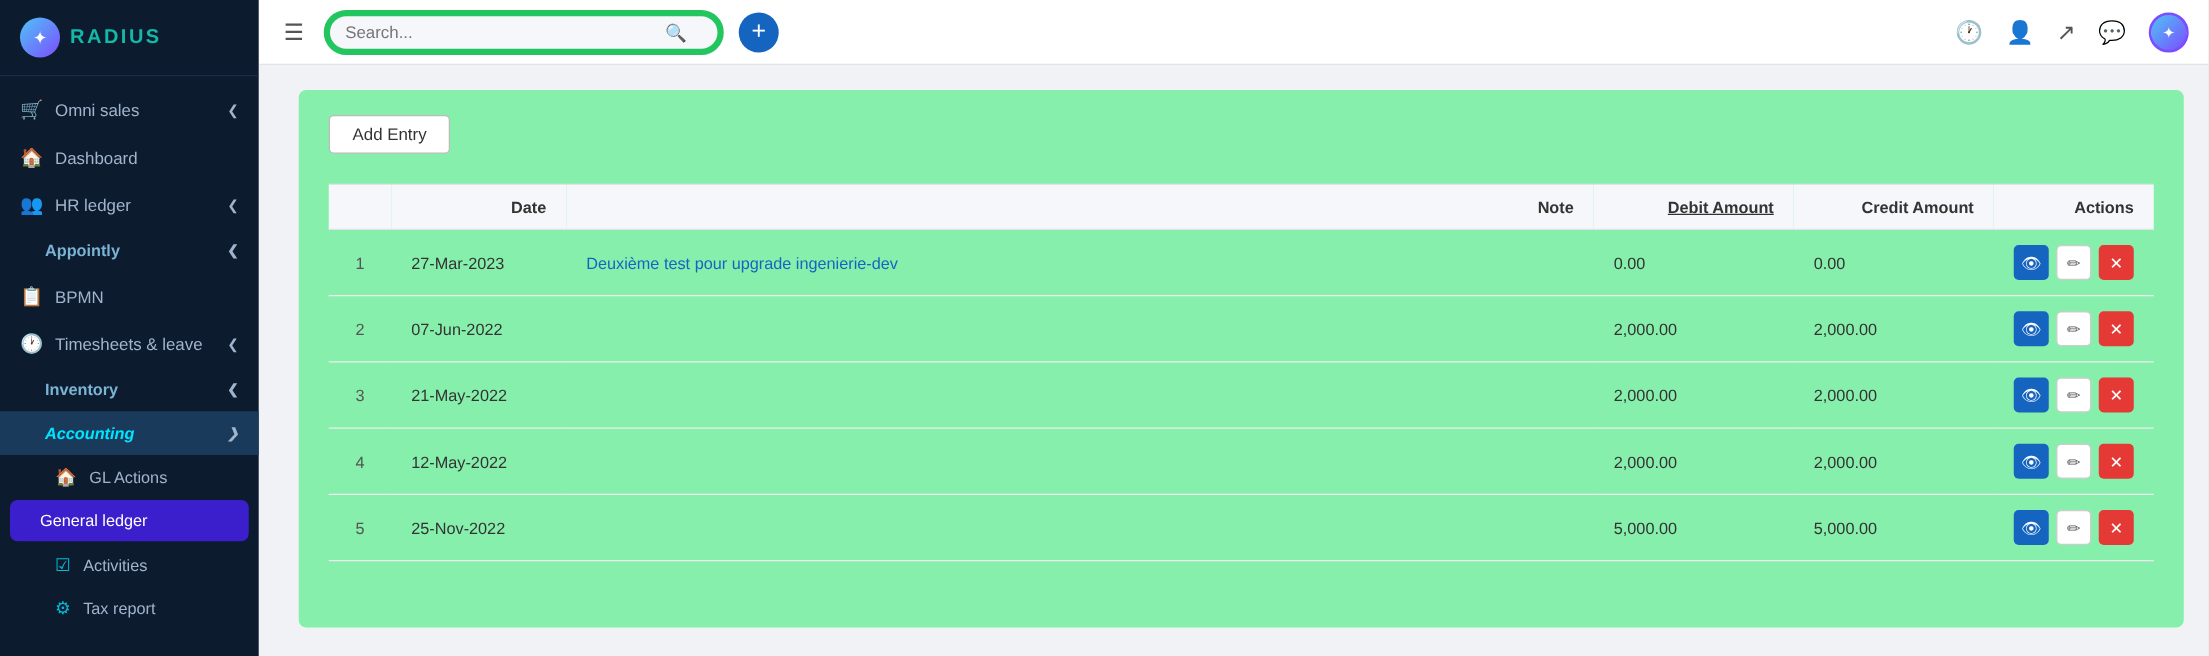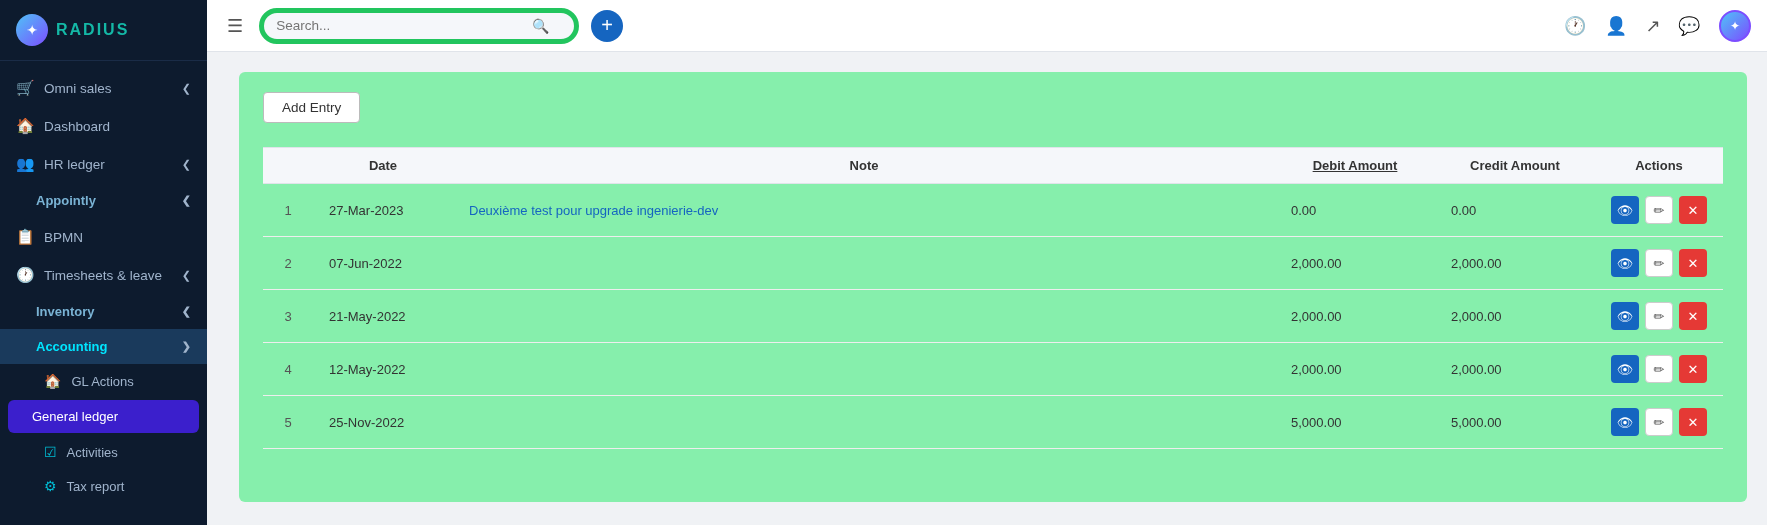--- a/index.html
+++ b/index.html
@@ -33,21 +33,21 @@
     }
     .logo-text {
       font-size: 16px; font-weight: 700; letter-spacing: 2px; color: #14b8a6;
     }
     .sidebar-nav { flex: 1; padding: 8px 0; }
     .nav-item {
       display: flex; align-items: center; padding: 10px 16px;
       cursor: pointer; color: #a0b4cc; font-size: 13.5px; gap: 10px;
       position: relative;
     }
-    .nav-item.active { background: #1a3a5c; color: #00e5ff; }
+    .nav-item.active { background: #1a3a5c; color: #00e5ff; font-style: italic; }
     .nav-item .nav-icon { font-size: 15px; width: 18px; text-align: center; color: #00bcd4; }
     .nav-item .nav-label { flex: 1; }
     .nav-item .chevron { font-size: 11px; color: #a0b4cc; }
     .nav-item.section-header { color: #7ab3d4; font-weight: 600; font-size: 13px; padding-left: 36px; }
     .nav-sub-item {
       display: flex; align-items: center; padding: 9px 16px 9px 44px;
       cursor: pointer; color: #a0b4cc; font-size: 13px; gap: 10px;
     }
     .nav-sub-item.active-sub {
       background: #3b1fcc;
@@ -132,21 +132,21 @@
     
     .data-table {
       width: 100%; border-collapse: collapse;
     }
     .data-table thead tr {
       background: #f5f7fa;
       border-top: 1px solid #e0e4ea;
       border-bottom: 1px solid #e0e4ea;
     }
     .data-table th {
-      padding: 10px 16px; text-align: center; font-size: 13px;
+      padding: 10px 16px; text-align: right; font-size: 13px;
       font-weight: 600; color: #333;
     }
     .data-table th:first-child { width: 50px; }
     .data-table th:nth-child(2) { width: 140px; }
     .data-table th:nth-child(3) { width: auto; }
     .data-table th:nth-child(4) { width: 160px; text-decoration: underline; }
     .data-table th:nth-child(5) { width: 160px; }
     .data-table th:nth-child(6) { width: 120px; }
     .data-table tbody tr {
       border-bottom: 1px solid #eee;

